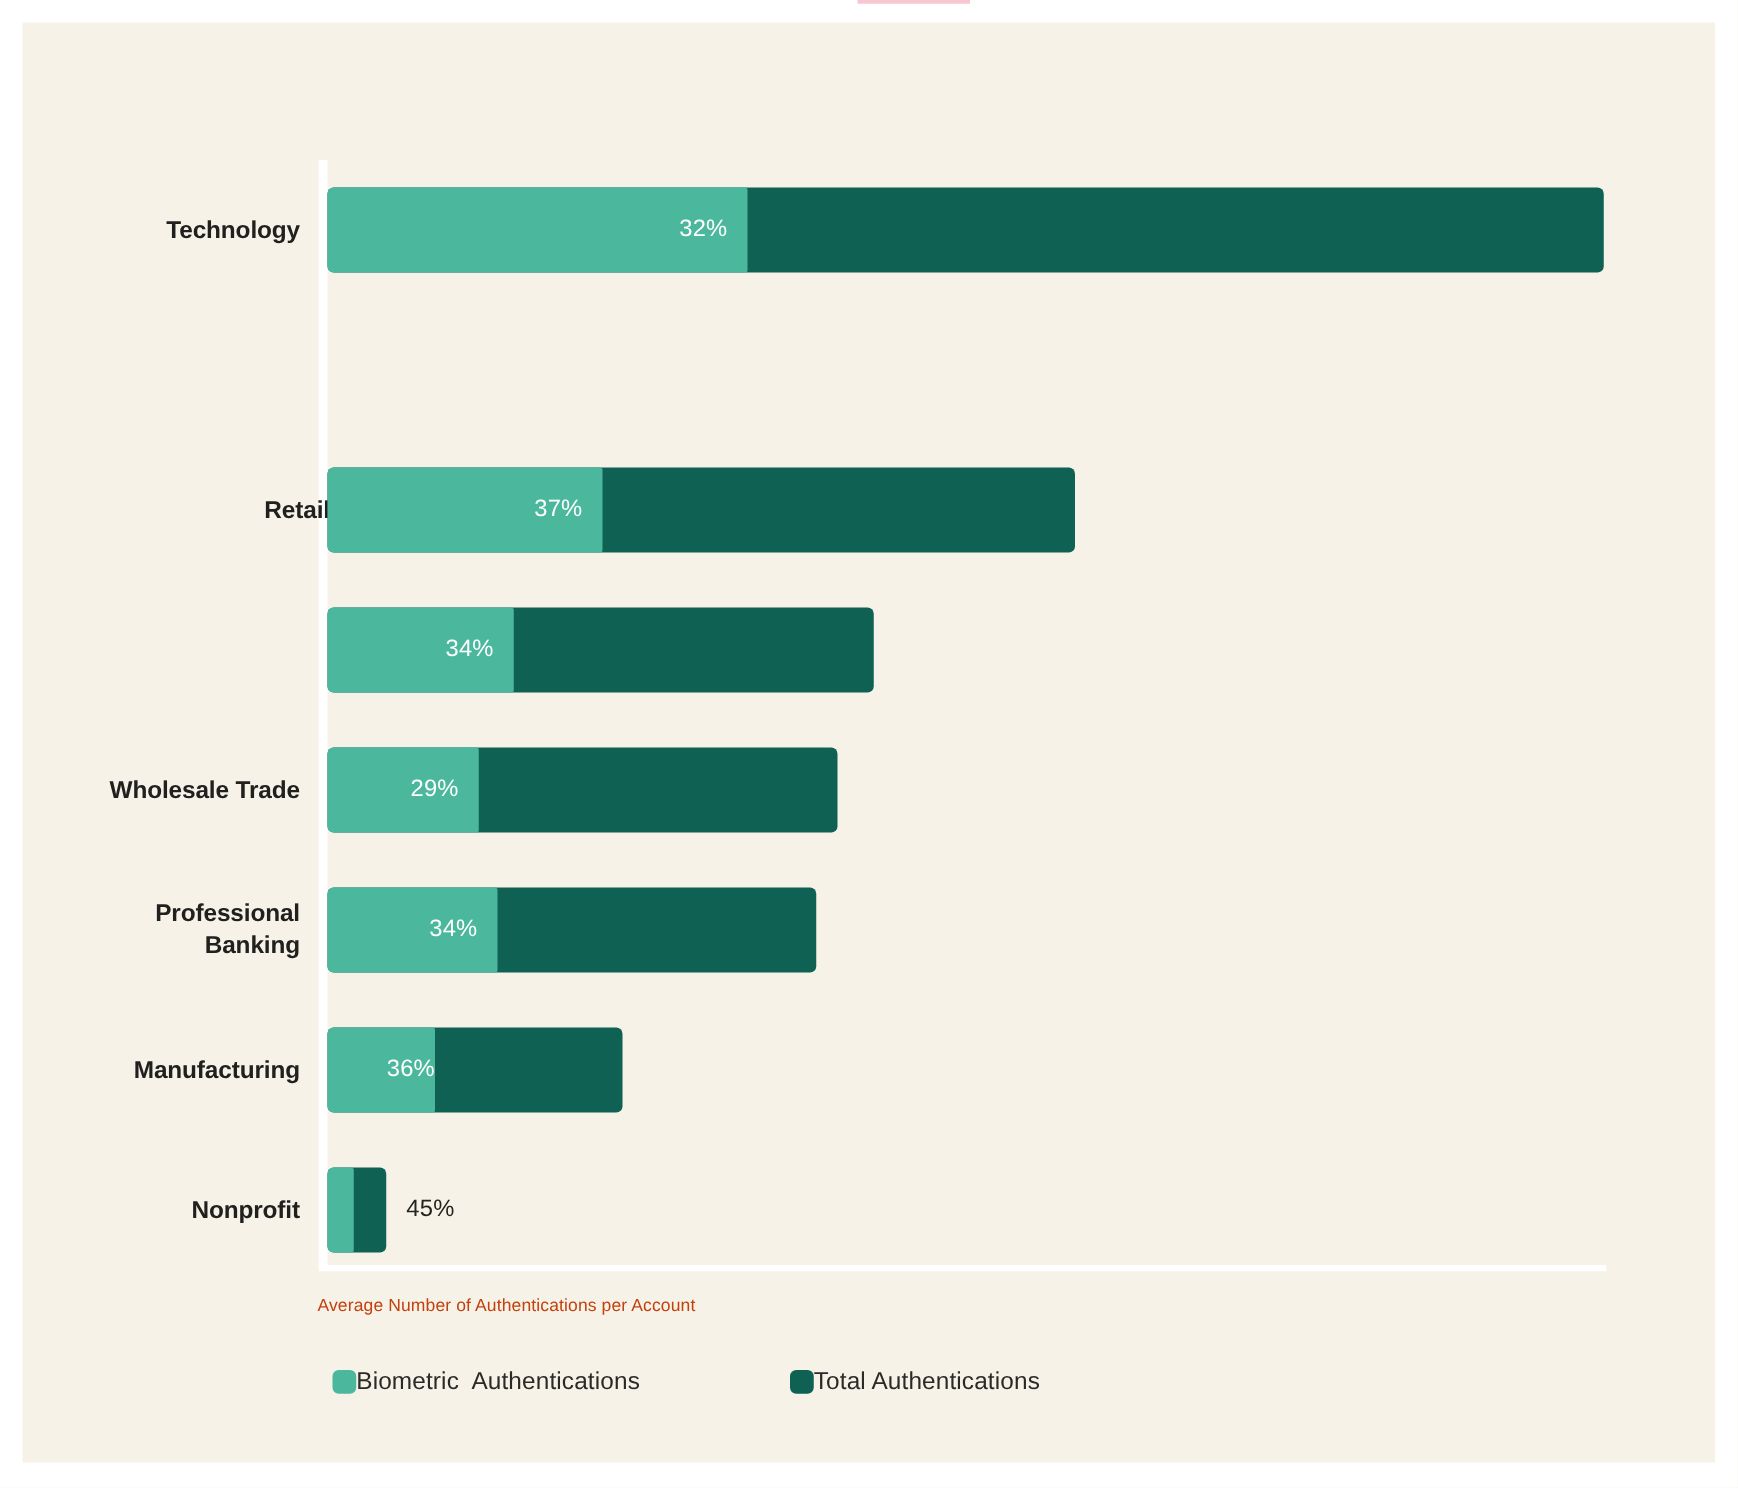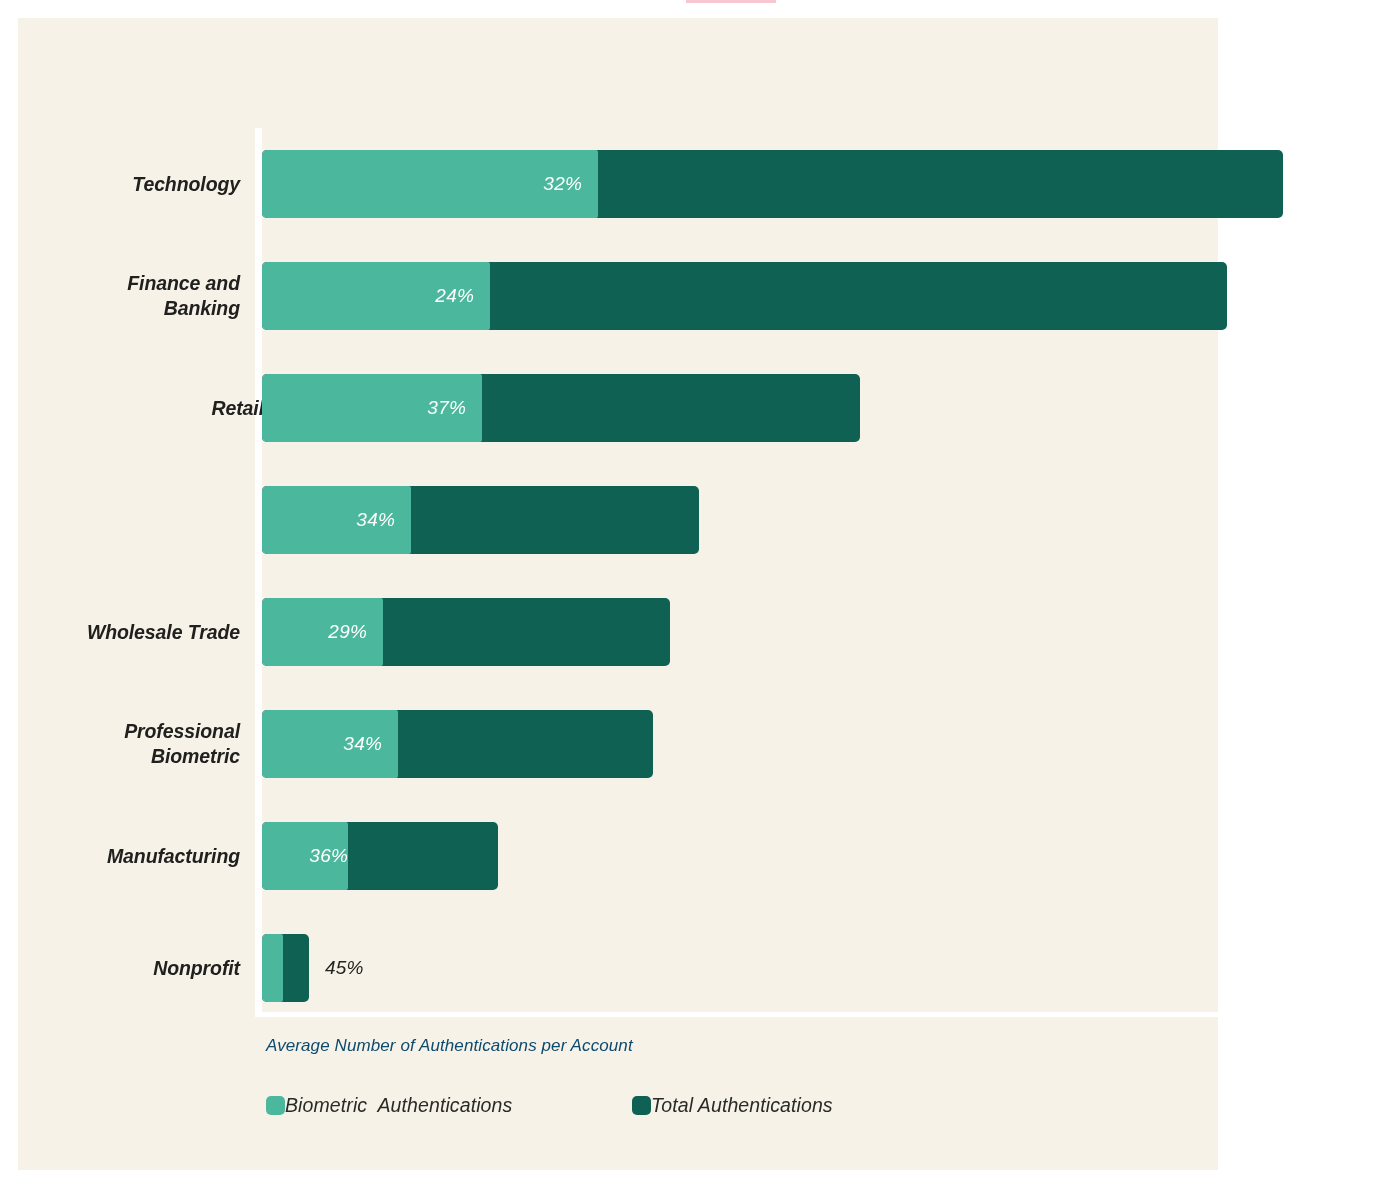--- a/index.html
+++ b/index.html
@@ -22,24 +22,23 @@
     top: 0px;
     width: 90px;
     height: 3px;
     background: #f8c6d0;
   }
 
   #card {
     position: absolute;
     left: 18px;
     top: 18px;
-    width: 1200px;
+    width: 1354px;
     height: 1152px;
     background: #f7f2e8;
-    font-style: italic;
   }
 
   #chart {
     position: absolute;
     left: 0;
     top: 0;
     width: 1354px;
     height: 1152px;
   }
 
@@ -129,24 +128,24 @@
   .bar-value.inside {
     justify-content: flex-end;
   }
   .bar-value.outside {
     color: #24241f;
     justify-content: flex-start;
   }
 
   #axis-title {
     position: absolute;
-    left: 248px;
+    left: 236px;
     top: 1018px;
-    font-size: 17px;
-    color: #0c4a6e;
+    font-size: 14px;
+    color: #c2410c;
     letter-spacing: 0.1px;
   }
 
   #legend {
     position: absolute;
     left: 248px;
     top: 1072px;
     height: 30px;
   }
   .legend-item {
@@ -182,29 +181,20 @@
 
     <div class="plot" id="plot">
         <div class="row" style="top: 0px;">
           <div class="cat-label" style="white-space: pre-line;">Technology</div>
           <div class="bar-wrap" style="width: 1021px;">
             <div class="seg seg-total" style="width: 1021px; background: rgb(14, 97, 83);"></div>
             <div class="seg seg-bio" style="width: 336px; background: rgb(75, 184, 158);"></div>
           </div>
           <div class="bar-value inside" style="left: 244px; width: 320px; top: 22px;">32%</div>
         </div>
-        <div class="row" style="top: 112px;">
-          <div class="cat-label" style="white-space: pre-line;">Finance and
-Banking</div>
-          <div class="bar-wrap" style="width: 965px;">
-            <div class="seg seg-total" style="width: 965px; background: rgb(14, 97, 83);"></div>
-            <div class="seg seg-bio" style="width: 228px; background: rgb(75, 184, 158);"></div>
-          </div>
-          <div class="bar-value inside" style="left: 244px; width: 212px; top: 22px;">24%</div>
-        </div>
         <div class="row" style="top: 224px;">
           <div class="cat-label" style="white-space: pre-line; padding-left: 24px;">Retail</div>
           <div class="bar-wrap" style="width: 598px;">
             <div class="seg seg-total" style="width: 598px; background: rgb(14, 97, 83);"></div>
             <div class="seg seg-bio" style="width: 220px; background: rgb(75, 184, 158);"></div>
           </div>
           <div class="bar-value inside" style="left: 244px; width: 204px; top: 22px;">37%</div>
         </div>
         <div class="row" style="top: 336px;">
           <div class="bar-wrap" style="width: 437px;">
@@ -216,21 +206,21 @@
         <div class="row" style="top: 448px;">
           <div class="cat-label" style="white-space: pre-line;">Wholesale Trade</div>
           <div class="bar-wrap" style="width: 408px;">
             <div class="seg seg-total" style="width: 408px; background: rgb(14, 97, 83);"></div>
             <div class="seg seg-bio" style="width: 121px; background: rgb(75, 184, 158);"></div>
           </div>
           <div class="bar-value inside" style="left: 244px; width: 105px; top: 22px;">29%</div>
         </div>
         <div class="row" style="top: 560px;">
           <div class="cat-label" style="white-space: pre-line;">Professional
-Biometric</div>
+Banking</div>
           <div class="bar-wrap" style="width: 391px;">
             <div class="seg seg-total" style="width: 391px; background: rgb(14, 97, 83);"></div>
             <div class="seg seg-bio" style="width: 136px; background: rgb(75, 184, 158);"></div>
           </div>
           <div class="bar-value inside" style="left: 244px; width: 120px; top: 22px;">34%</div>
         </div>
         <div class="row" style="top: 672px;">
           <div class="cat-label" style="white-space: pre-line;">Manufacturing</div>
           <div class="bar-wrap" style="width: 236px;">
             <div class="seg seg-total" style="width: 236px; background: rgb(14, 97, 83);"></div>

